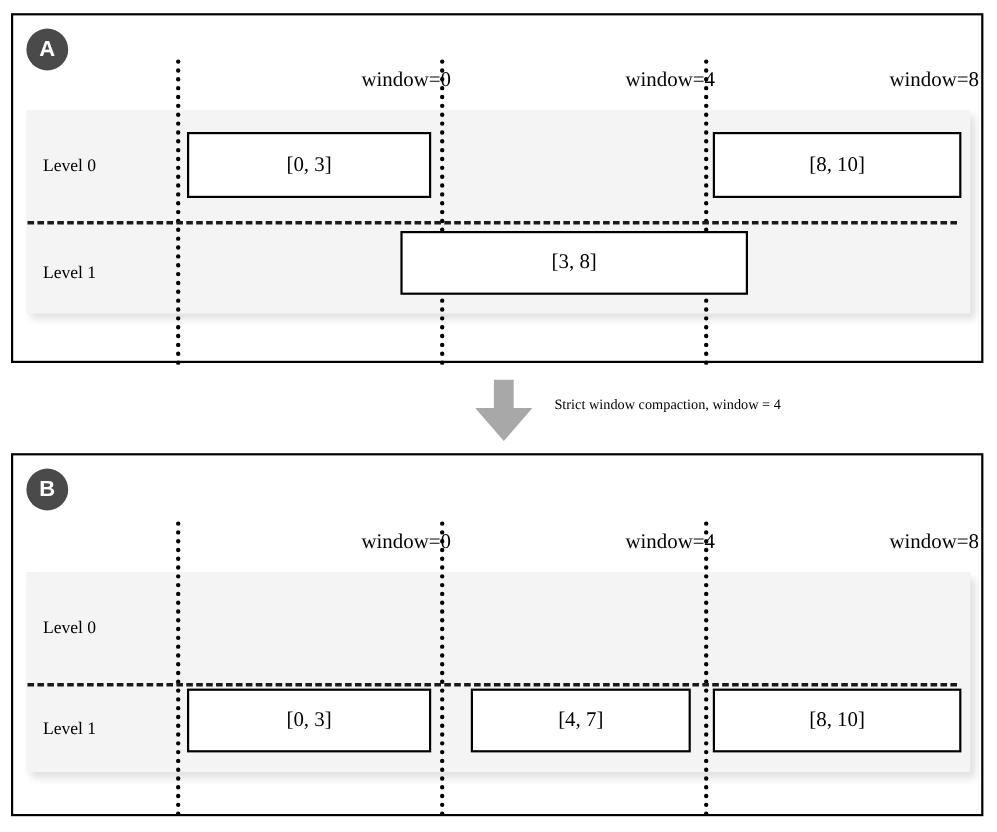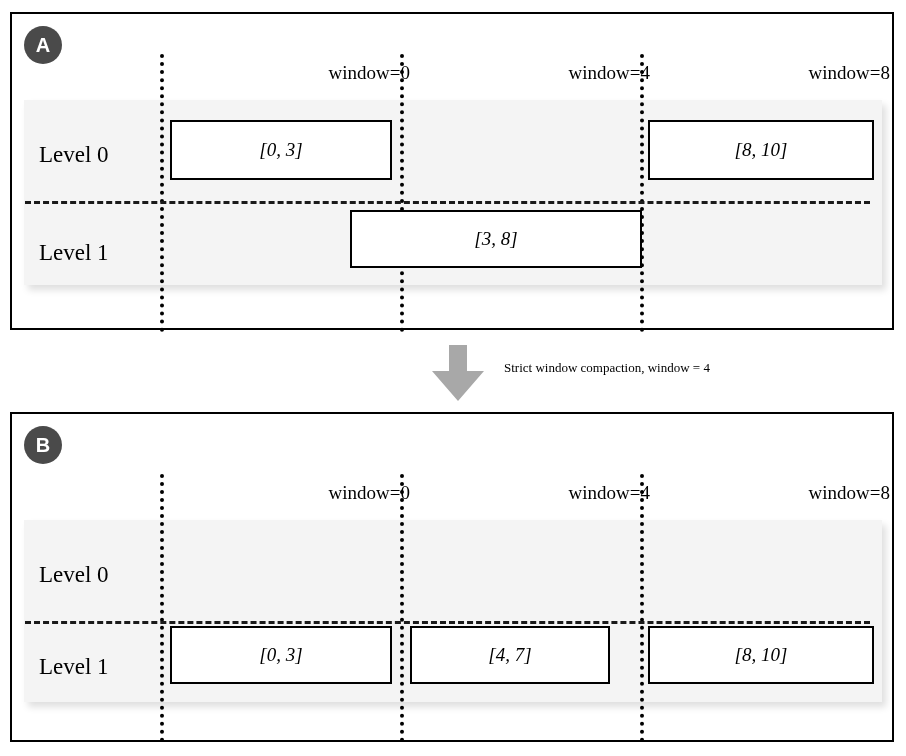--- a/index.html
+++ b/index.html
@@ -74,36 +74,35 @@
   .colhead {
     position: absolute;
     font-size: 19px;
     text-align: right;
     white-space: nowrap;
   }
 
   
   .levellabel {
     position: absolute;
-    font-size: 23px;
+    font-size: 16px;
     white-space: nowrap;
   }
 
   
   .ibox {
     position: absolute;
     border: 2.5px solid #000000;
     background: #ffffff;
     box-sizing: border-box;
     display: flex;
     align-items: center;
     justify-content: center;
     font-size: 19px;
     white-space: nowrap;
-    font-style: italic;
   }
 
   
   #arrow-wrap {
     position: absolute;
     left: 428px;
     top: 345px;
     width: 60px;
     height: 58px;
   }
@@ -133,21 +132,21 @@
   <div class="vdot" style="left:388px; top:40px; height:278px;"></div>
   <div class="vdot" style="left:628px; top:40px; height:278px;"></div>
 
   <div class="levellabel" style="left:27px; top:128px;">Level 0</div>
   <div class="levellabel" style="left:27px; top:226px;">Level 1</div>
 
   <div class="hdash" style="left:13px; top:187px; width:845px;"></div>
 
   <div class="ibox" style="left:158px; top:106px; width:222px; height:60px;">[0, 3]</div>
   <div class="ibox" style="left:636px; top:106px; width:226px; height:60px;">[8, 10]</div>
-  <div class="ibox" style="left:338px; top:196px; width:292px; height:58px;">[3, 8]</div>
+  <div class="ibox" style="left:352px; top:196px; width:316px; height:58px;">[3, 8]</div>
 </div>
 
 <div id="arrow-wrap">
   <svg width="60" height="58" viewBox="0 0 60 58">
     <polygon points="21,0 39,0 39,26 56,26 30,56 4,26 21,26" fill="#a8a8a8"></polygon>
   </svg>
 </div>
 <div id="transition-caption">Strict window compaction, window = 4</div>
 
 <div class="panel" id="panel-b">
@@ -163,15 +162,15 @@
   <div class="vdot" style="left:148px; top:60px; height:268px;"></div>
   <div class="vdot" style="left:388px; top:60px; height:268px;"></div>
   <div class="vdot" style="left:628px; top:60px; height:268px;"></div>
 
   <div class="levellabel" style="left:27px; top:148px;">Level 0</div>
   <div class="levellabel" style="left:27px; top:240px;">Level 1</div>
 
   <div class="hdash" style="left:13px; top:207px; width:845px;"></div>
 
   <div class="ibox" style="left:158px; top:212px; width:222px; height:58px;">[0, 3]</div>
-  <div class="ibox" style="left:398px; top:212px; width:200px; height:58px;">[4, 7]</div>
+  <div class="ibox" style="left:416px; top:212px; width:200px; height:58px;">[4, 7]</div>
   <div class="ibox" style="left:636px; top:212px; width:226px; height:58px;">[8, 10]</div>
 </div>
 
 </body></html>

